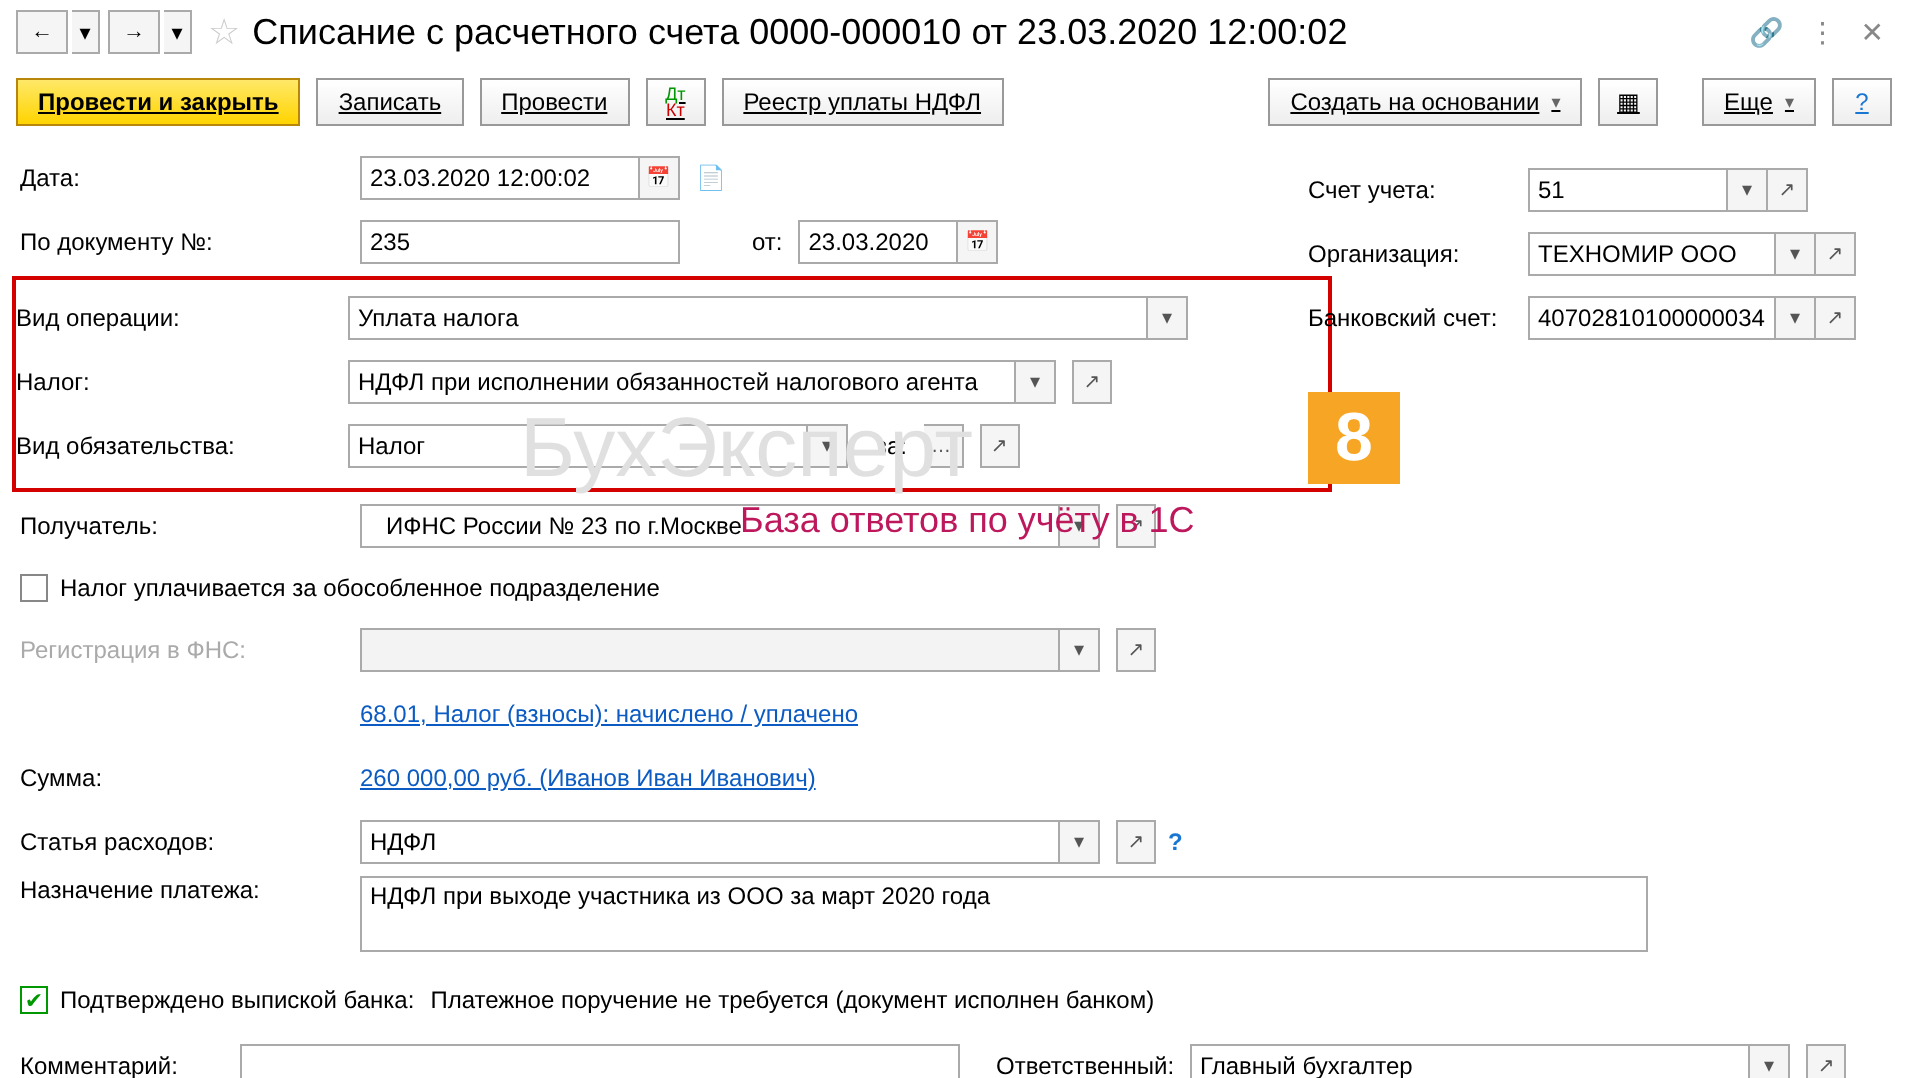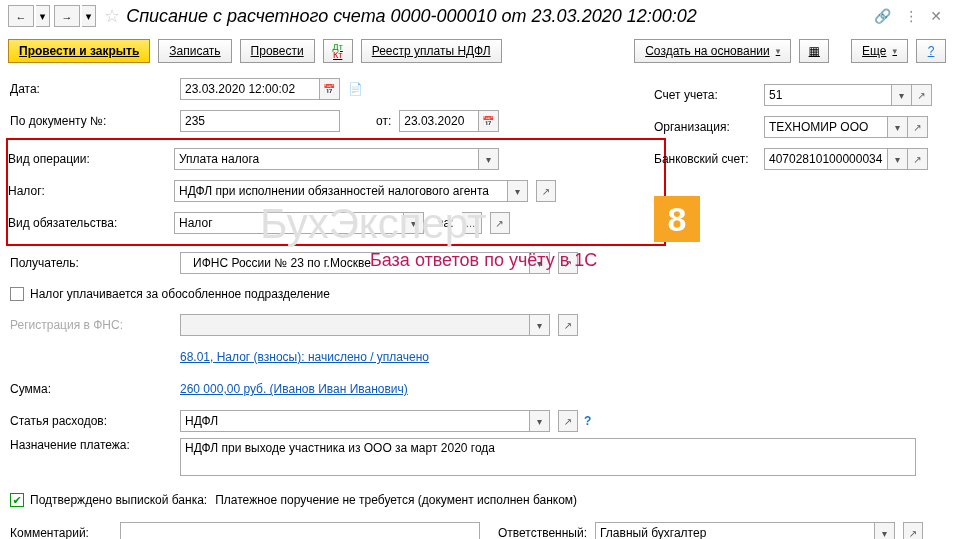--- a/index.html
+++ b/index.html
@@ -2,21 +2,21 @@
 <html><head>
 <meta charset="utf-8">
 <style>
 * { box-sizing: border-box; margin: 0; padding: 0; }
 body { font-family: Arial, sans-serif; font-size: 12px; background: #fff; width: 954px; height: 539px; overflow: hidden; position: relative; }
 
 .titlebar { display: flex; align-items: center; padding: 4px 8px; height: 32px; }
 .nav-btn { width: 26px; height: 22px; border: 1px solid #aaa; background: #f5f5f5; margin-right: 2px; display: flex; align-items: center; justify-content: center; font-size: 11px; cursor: pointer; }
 .nav-btn.split { width: 14px; border-left: none; }
 .star { margin: 0 6px; color: #ccc; font-size: 18px; }
-.title-text { font-size: 18px; font-weight: normal; flex: 1; font-style: italic; }
+.title-text { font-size: 18px; font-weight: normal; flex: 1; }
 .title-icons { display: flex; gap: 12px; margin-right: 4px; color: #888; }
 .title-icon { cursor: pointer; font-size: 14px; }
 
 .toolbar { display: flex; align-items: center; padding: 6px 8px; gap: 8px; height: 38px; }
 .btn { border: 1px solid #999; background: linear-gradient(#fff,#eee); padding: 4px 10px; height: 24px; font-size: 12px; cursor: pointer; display: flex; align-items: center; text-decoration: underline; }
 .btn.primary { background: linear-gradient(#ffe868,#ffd400); border: 1px solid #b8860b; font-weight: bold; }
 .btn.icon-only { padding: 2px 6px; width: 30px; justify-content: center; }
 .btn .caret { margin-left: 6px; font-size: 9px; color: #666; }
 .spacer { flex: 1; }
 
@@ -94,21 +94,21 @@
       <span class="caret">▾</span>
     </button>
   <button class="btn icon-only" style="color:#1976d2">?</button>
 </div>
 
 <div class="form">
 
   <div class="right-col" style="top:80px">
     <div class="right-row">
       <span class="right-label">Счет учета:</span>
-      <input class="input" style="width: 128px;" value="51">
+      <input class="input" style="width: 100px;" value="51">
       <div class="btn-addon">▾</div>
       <div class="btn-addon">↗</div>
     </div>
     <div class="right-row">
       <span class="right-label">Организация:</span>
       <input class="input" style="width: 124px;" value="ТЕХНОМИР ООО">
       <div class="btn-addon">▾</div>
       <div class="btn-addon">↗</div>
     </div>
     <div class="right-row">
@@ -137,21 +137,21 @@
     <div class="field-group ml">
       <input class="input" style="width: 80px;" value="23.03.2020">
       <div class="btn-addon">📅</div>
     </div>
   </div>
 
   <div class="redbox">
     <div class="row">
       <span class="label" style="width:166px">Вид операции:</span>
       <div class="field-group">
-        <input class="input" style="width: 305px;" value="Уплата налога">
+        <input class="input" style="width: 400px;" value="Уплата налога">
         <div class="btn-addon">▾</div>
       </div>
     </div>
     <div class="row">
       <span class="label" style="width:166px">Налог:</span>
       <div class="field-group">
         <input class="input" style="width: 334px;" value="НДФЛ при исполнении обязанностей налогового агента">
         <div class="btn-addon">▾</div>
         <div class="btn-addon ml" style="border-left:1px solid #aaa">↗</div>
       </div>
@@ -208,21 +208,21 @@
     <div class="field-group">
       <input class="input" style="width: 350px;" value="НДФЛ">
       <div class="btn-addon">▾</div>
       <div class="btn-addon ml" style="border-left:1px solid #aaa">↗</div>
     </div>
     <span class="help-icon">?</span>
   </div>
 
   <div class="row" style="align-items:flex-start;min-height:42px">
     <span class="label">Назначение платежа:</span>
-    <textarea class="input" style="width: 736px;">НДФЛ при выходе участника из ООО за март 2020 года</textarea>
+    <textarea class="input" style="width: 644px;">НДФЛ при выходе участника из ООО за март 2020 года</textarea>
   </div>
 
   <div class="checkbox-row" style="margin-top:6px">
     <div class="checkbox checked">✔</div>
     <span>Подтверждено выпиской банка:</span>
     <span style="margin-left:8px">Платежное поручение не требуется (документ исполнен банком)</span>
   </div>
 
   <div class="row" style="margin-top:4px">
     <span class="label" style="width:110px">Комментарий:</span>

